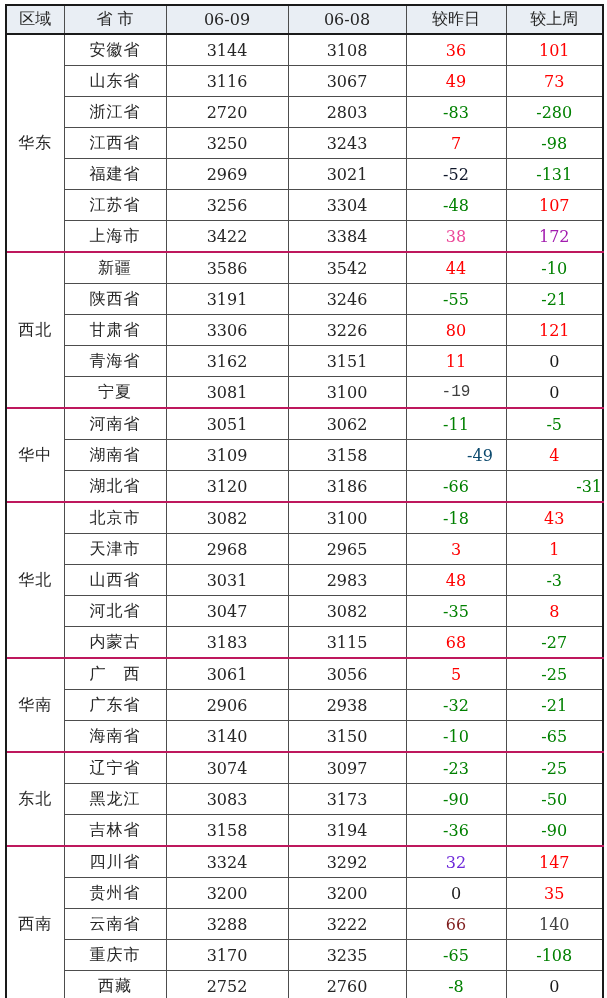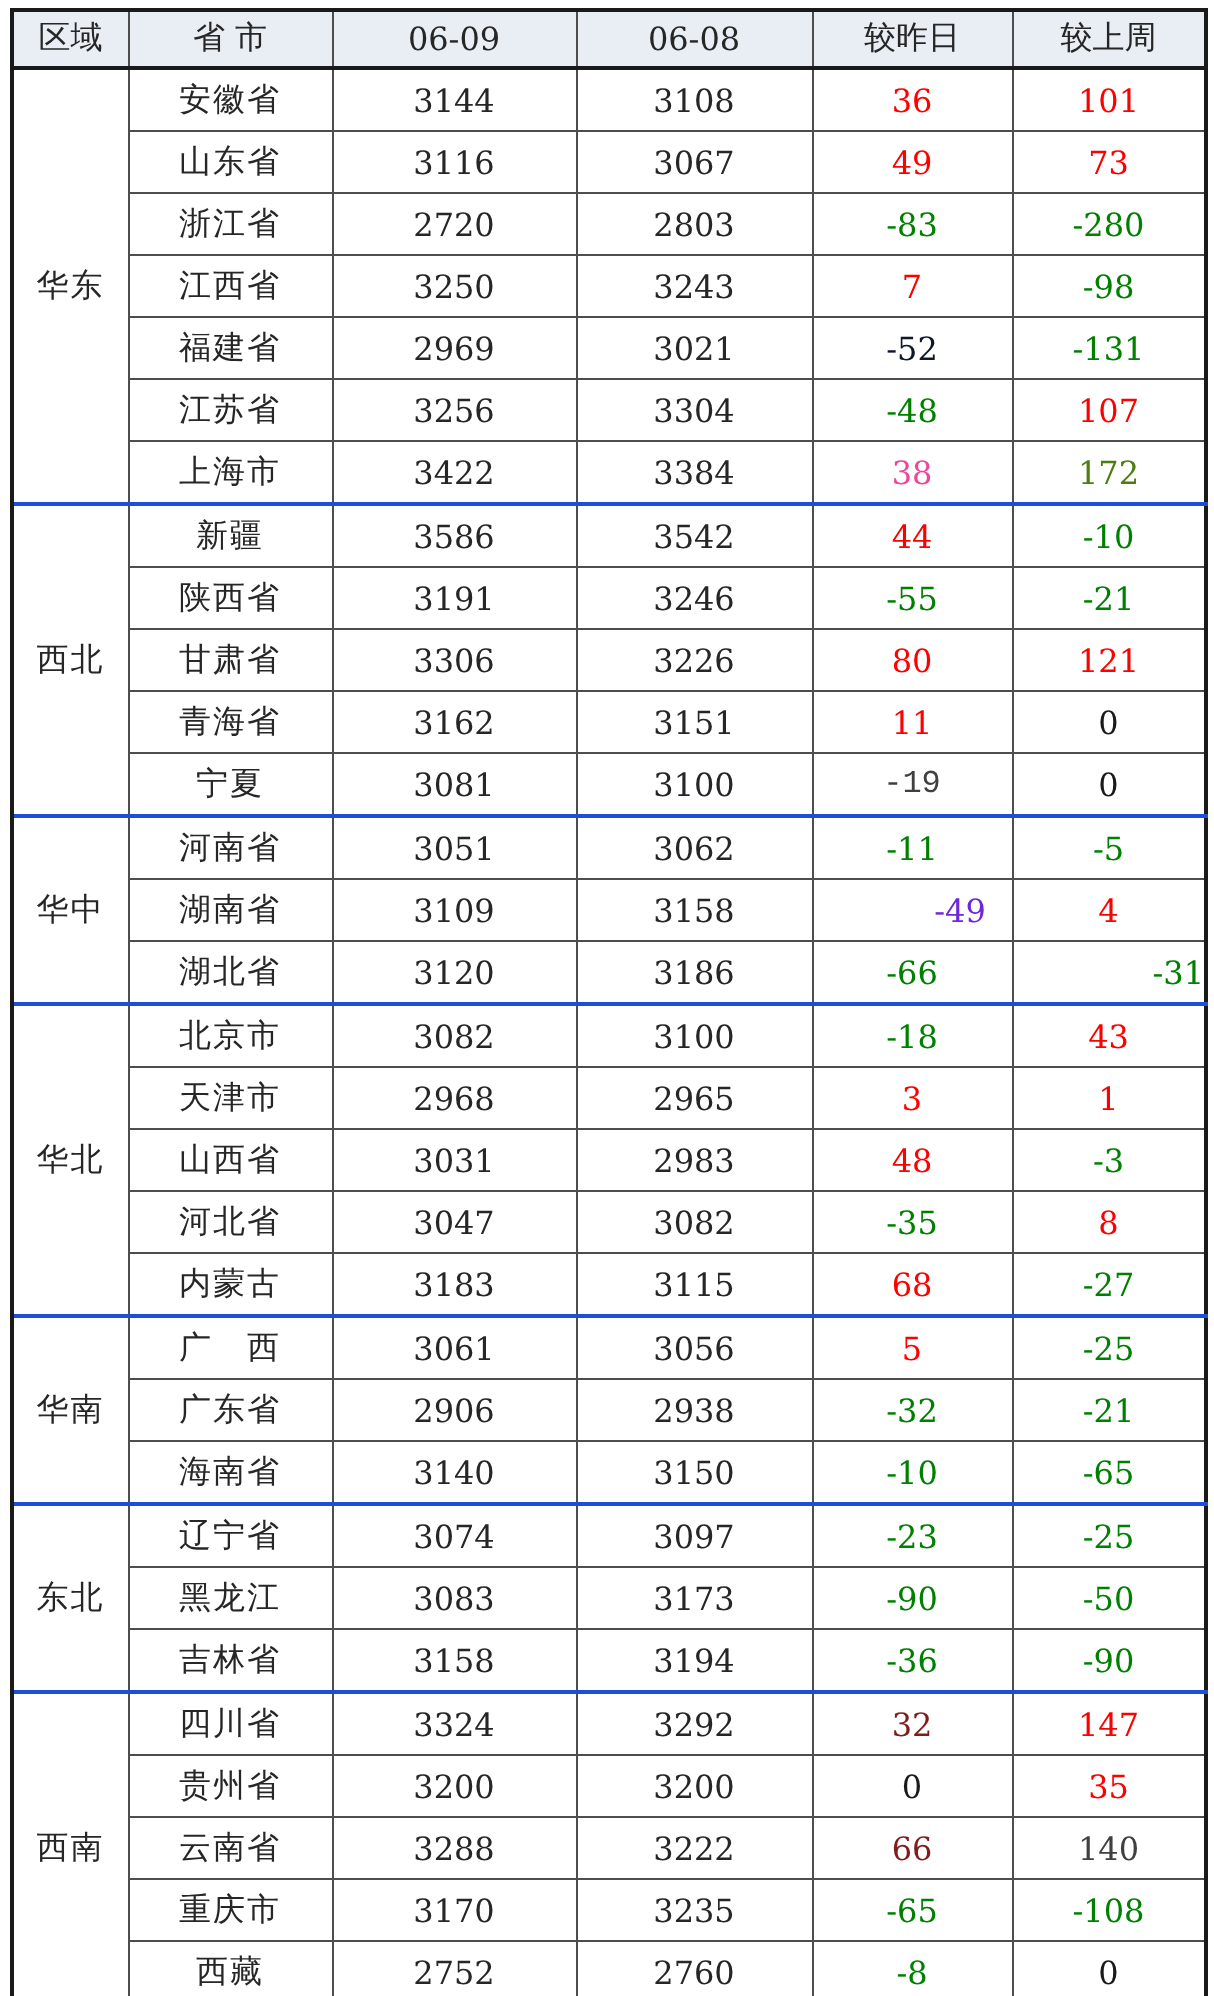--- a/index.html
+++ b/index.html
@@ -28,21 +28,21 @@
     color: #262626;
     overflow: hidden;
     white-space: nowrap;
   }
   .price-table thead td {
     background: #e9eef4;
     border-bottom: 2px solid #1a1a1a;
     height: 27px;
   }
   .price-table tr.region-start td {
-    border-top: 2px solid #1d4ed8;
+    border-top: 2px solid #be185d;
   }
   .price-table td.region-cell {
     border-left: 2px solid #1a1a1a;
     letter-spacing: 1px;
   }
   .price-table td.province-cell {
     letter-spacing: 1px;
   }
   .price-table td.price-cell,
   .price-table td.delta-cell {
@@ -115,21 +115,21 @@
           <td class="price-cell">3256</td>
           <td class="price-cell">3304</td>
           <td class="delta-cell" style="color: rgb(0, 128, 0);">-48</td>
           <td class="delta-cell" style="color: rgb(255, 0, 0);">107</td>
         </tr>
         <tr>
           <td class="province-cell">上海市</td>
           <td class="price-cell">3422</td>
           <td class="price-cell">3384</td>
           <td class="delta-cell" style="color: #ec4899;">38</td>
-          <td class="delta-cell" style="color: #4d7c0f; border-radius: 13px;">172</td>
+          <td class="delta-cell" style="color: #a21caf; border-radius: 13px;">172</td>
         </tr>
         <tr class="region-start">
           <td class="region-cell" rowspan="5">西北</td>
           <td class="province-cell">新疆</td>
           <td class="price-cell">3586</td>
           <td class="price-cell">3542</td>
           <td class="delta-cell" style="color: rgb(255, 0, 0);">44</td>
           <td class="delta-cell" style="color: rgb(0, 128, 0);">-10</td>
         </tr>
         <tr>
@@ -165,21 +165,21 @@
           <td class="province-cell">河南省</td>
           <td class="price-cell">3051</td>
           <td class="price-cell">3062</td>
           <td class="delta-cell" style="color: rgb(0, 128, 0);">-11</td>
           <td class="delta-cell" style="color: rgb(0, 128, 0);">-5</td>
         </tr>
         <tr>
           <td class="province-cell">湖南省</td>
           <td class="price-cell">3109</td>
           <td class="price-cell">3158</td>
-          <td class="delta-cell" style="color: #6d28d9; padding-left: 48px;">-49</td>
+          <td class="delta-cell" style="color: #0c4a6e; padding-left: 48px;">-49</td>
           <td class="delta-cell" style="color: rgb(255, 0, 0);">4</td>
         </tr>
         <tr>
           <td class="province-cell">湖北省</td>
           <td class="price-cell">3120</td>
           <td class="price-cell">3186</td>
           <td class="delta-cell" style="color: rgb(0, 128, 0);">-66</td>
           <td class="delta-cell" style="color: rgb(0, 128, 0); text-align: right;">-31</td>
         </tr>
         <tr class="region-start">
@@ -260,21 +260,21 @@
           <td class="price-cell">3158</td>
           <td class="price-cell">3194</td>
           <td class="delta-cell" style="color: rgb(0, 128, 0);">-36</td>
           <td class="delta-cell" style="color: rgb(0, 128, 0);">-90</td>
         </tr>
         <tr class="region-start">
           <td class="region-cell" rowspan="5">西南</td>
           <td class="province-cell">四川省</td>
           <td class="price-cell">3324</td>
           <td class="price-cell">3292</td>
-          <td class="delta-cell" style="color: #7f1d1d;">32</td>
+          <td class="delta-cell" style="color: #6d28d9;">32</td>
           <td class="delta-cell" style="color: rgb(255, 0, 0);">147</td>
         </tr>
         <tr>
           <td class="province-cell">贵州省</td>
           <td class="price-cell">3200</td>
           <td class="price-cell">3200</td>
           <td class="delta-cell" style="color: rgb(26, 26, 26);">0</td>
           <td class="delta-cell" style="color: rgb(255, 0, 0);">35</td>
         </tr>
         <tr>

